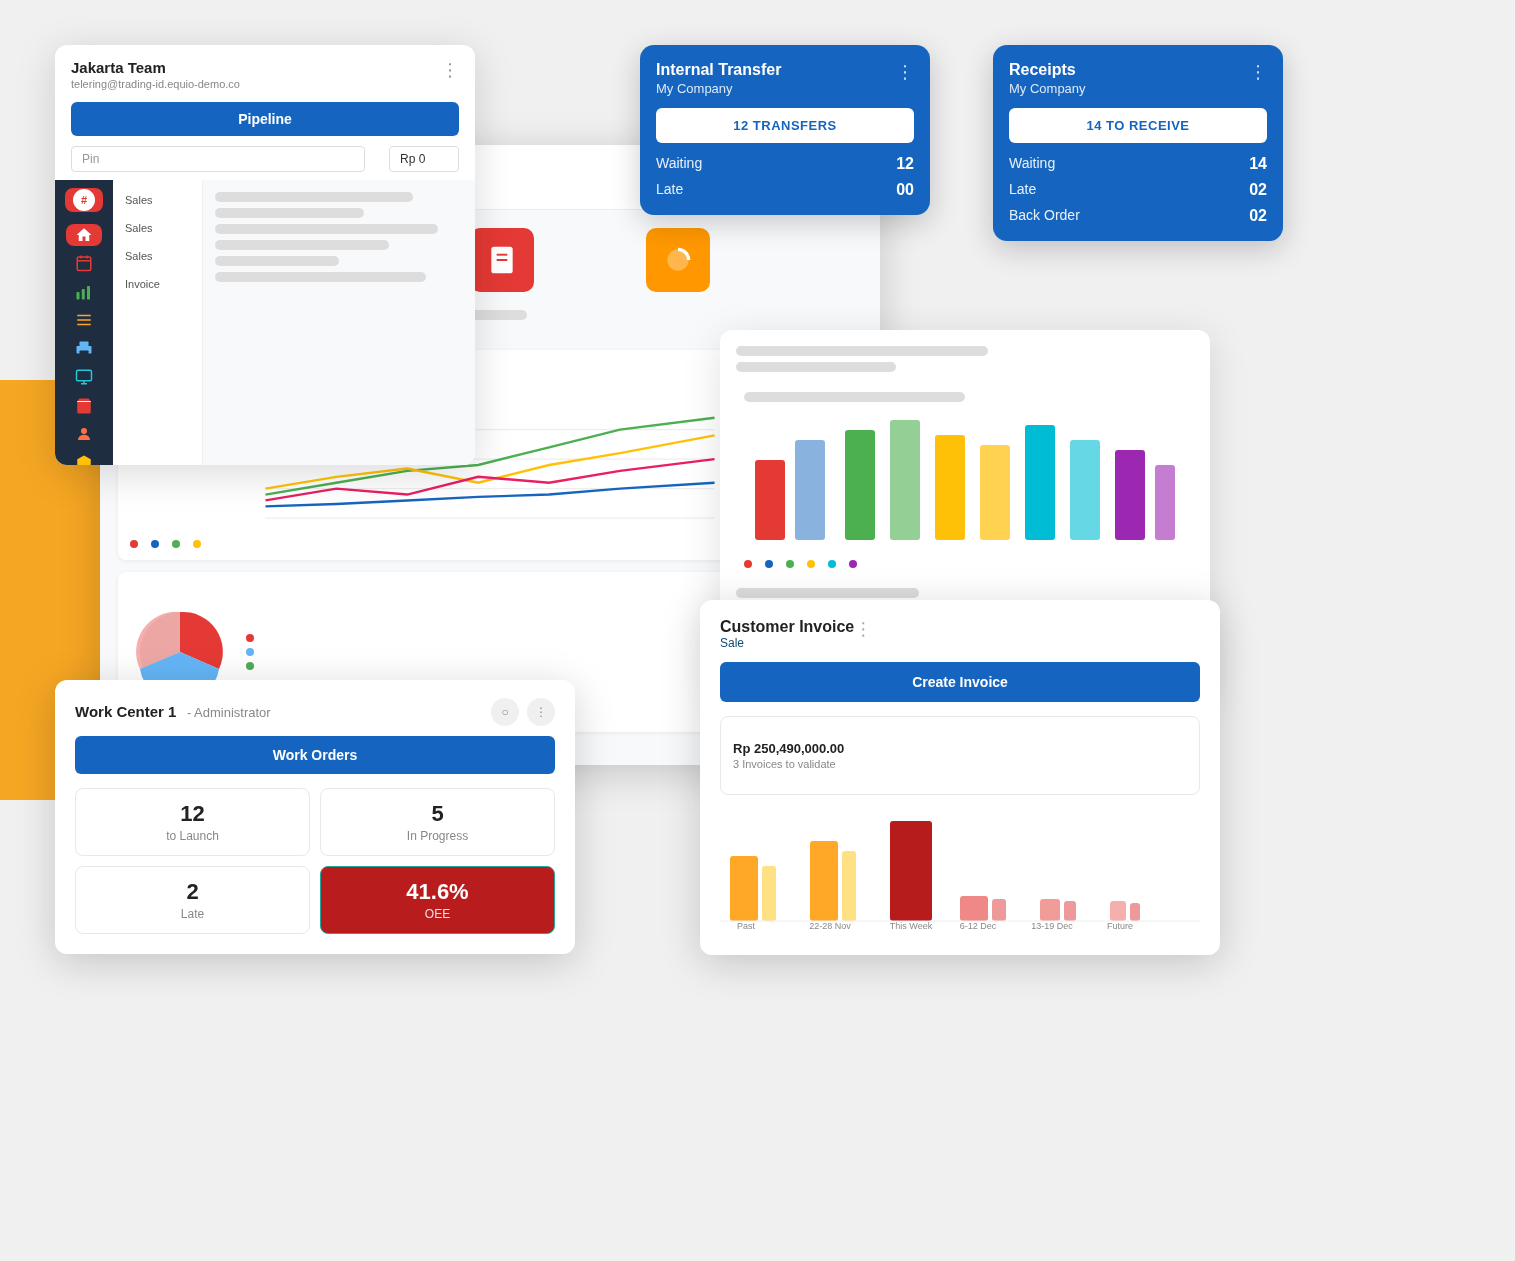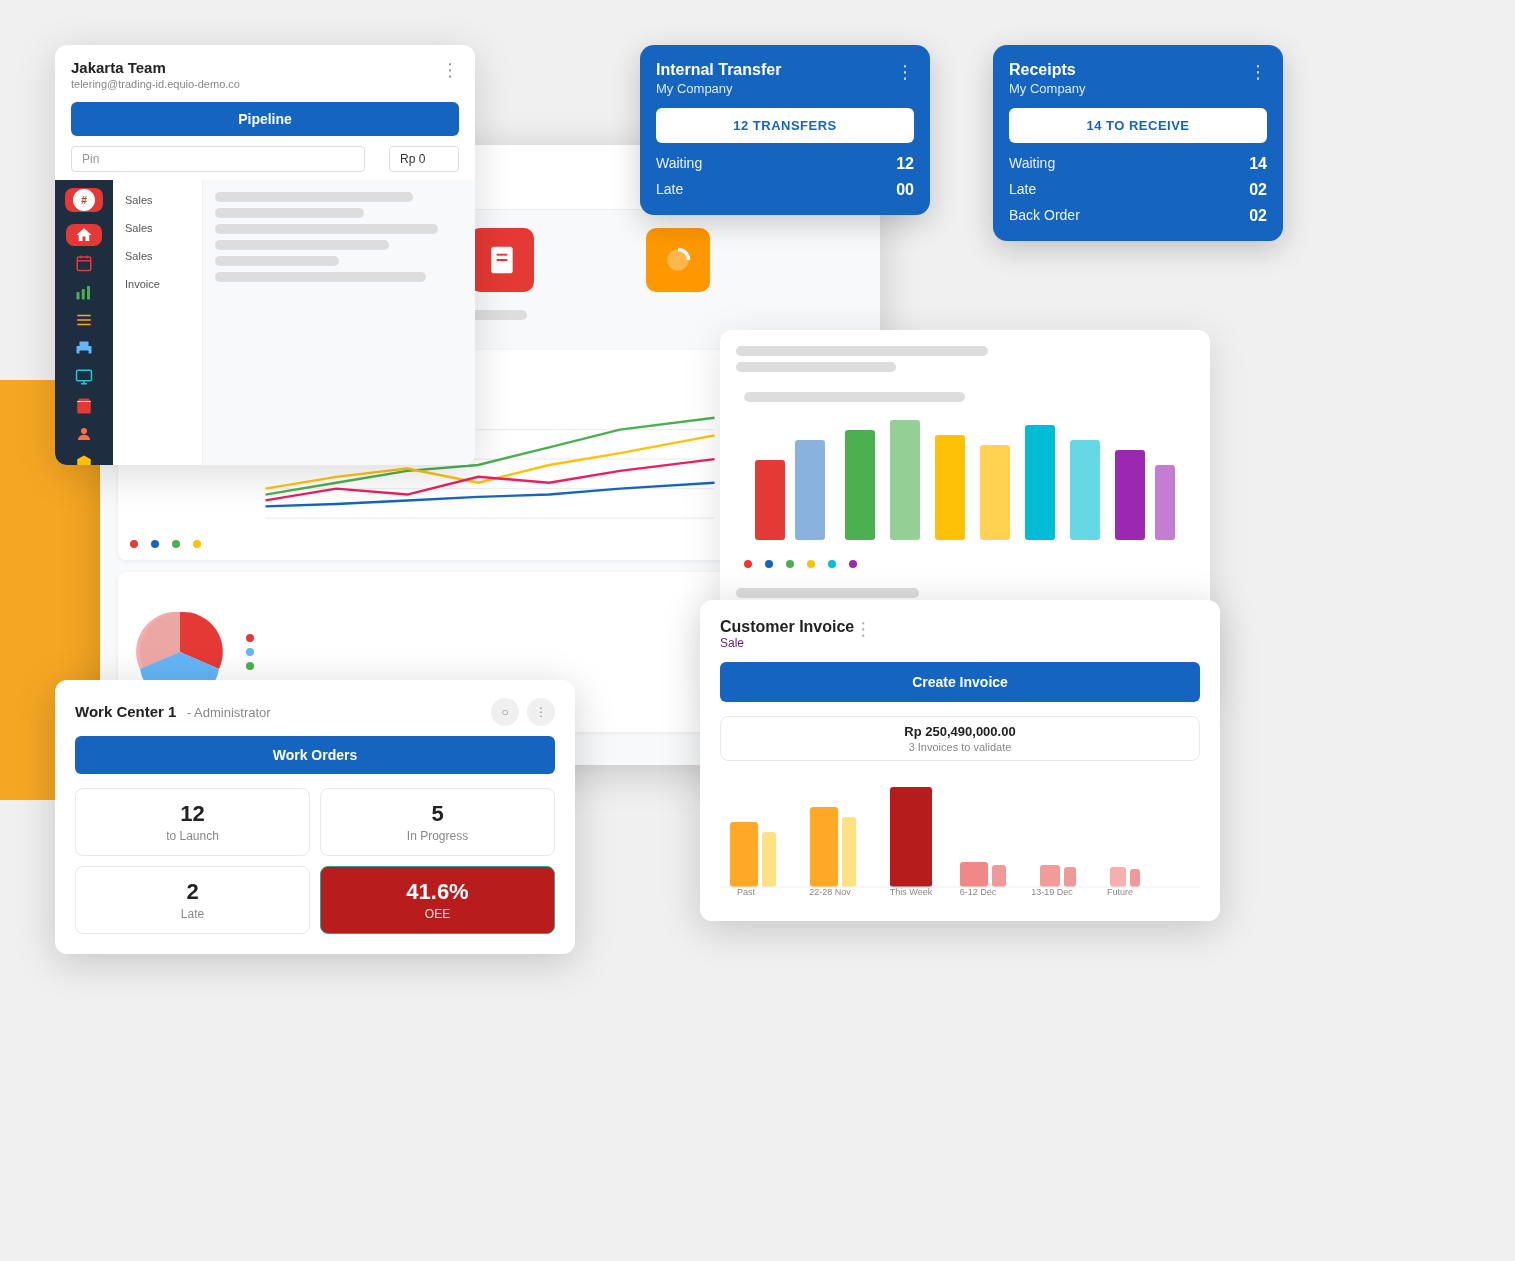--- a/index.html
+++ b/index.html
@@ -306,21 +306,21 @@
       padding: 18px 20px 20px;
       z-index: 6;
     }
     .inv-header {
       display: flex;
       justify-content: flex-start;
       align-items: flex-start;
       margin-bottom: 12px;
     }
     .inv-title { font-size: 16px; font-weight: 700; color: #222; }
-    .inv-subtitle { font-size: 12px; color: #701a75; }
+    .inv-subtitle { font-size: 12px; color: #0c4a6e; }
     .inv-menu { font-size: 18px; color: #aaa; cursor: pointer; }
     .inv-create-btn {
       width: 100%;
       background: #1565C0;
       color: #fff;
       border: none;
       border-radius: 6px;
       padding: 12px 0;
       font-size: 14px;
       font-weight: 600;
@@ -329,22 +329,21 @@
     }
     .inv-amounts-row {
       display: flex;
       gap: 10px;
       margin-bottom: 16px;
     }
     .inv-amount-box {
       flex: 1;
       border: 1px solid #e8e8e8;
       border-radius: 8px;
-      padding: 7px 12px;
-      text-align: center;
+      padding: 24px 12px;
     }
     .inv-amount-value { font-size: 13px; font-weight: 700; color: #222; }
     .inv-amount-label { font-size: 11px; color: #888; margin-top: 2px; }
 
     
     .inv-bar-chart { width: 100%; height: 120px; }
 
     
     .hashmicro-logo {
       display: flex;

